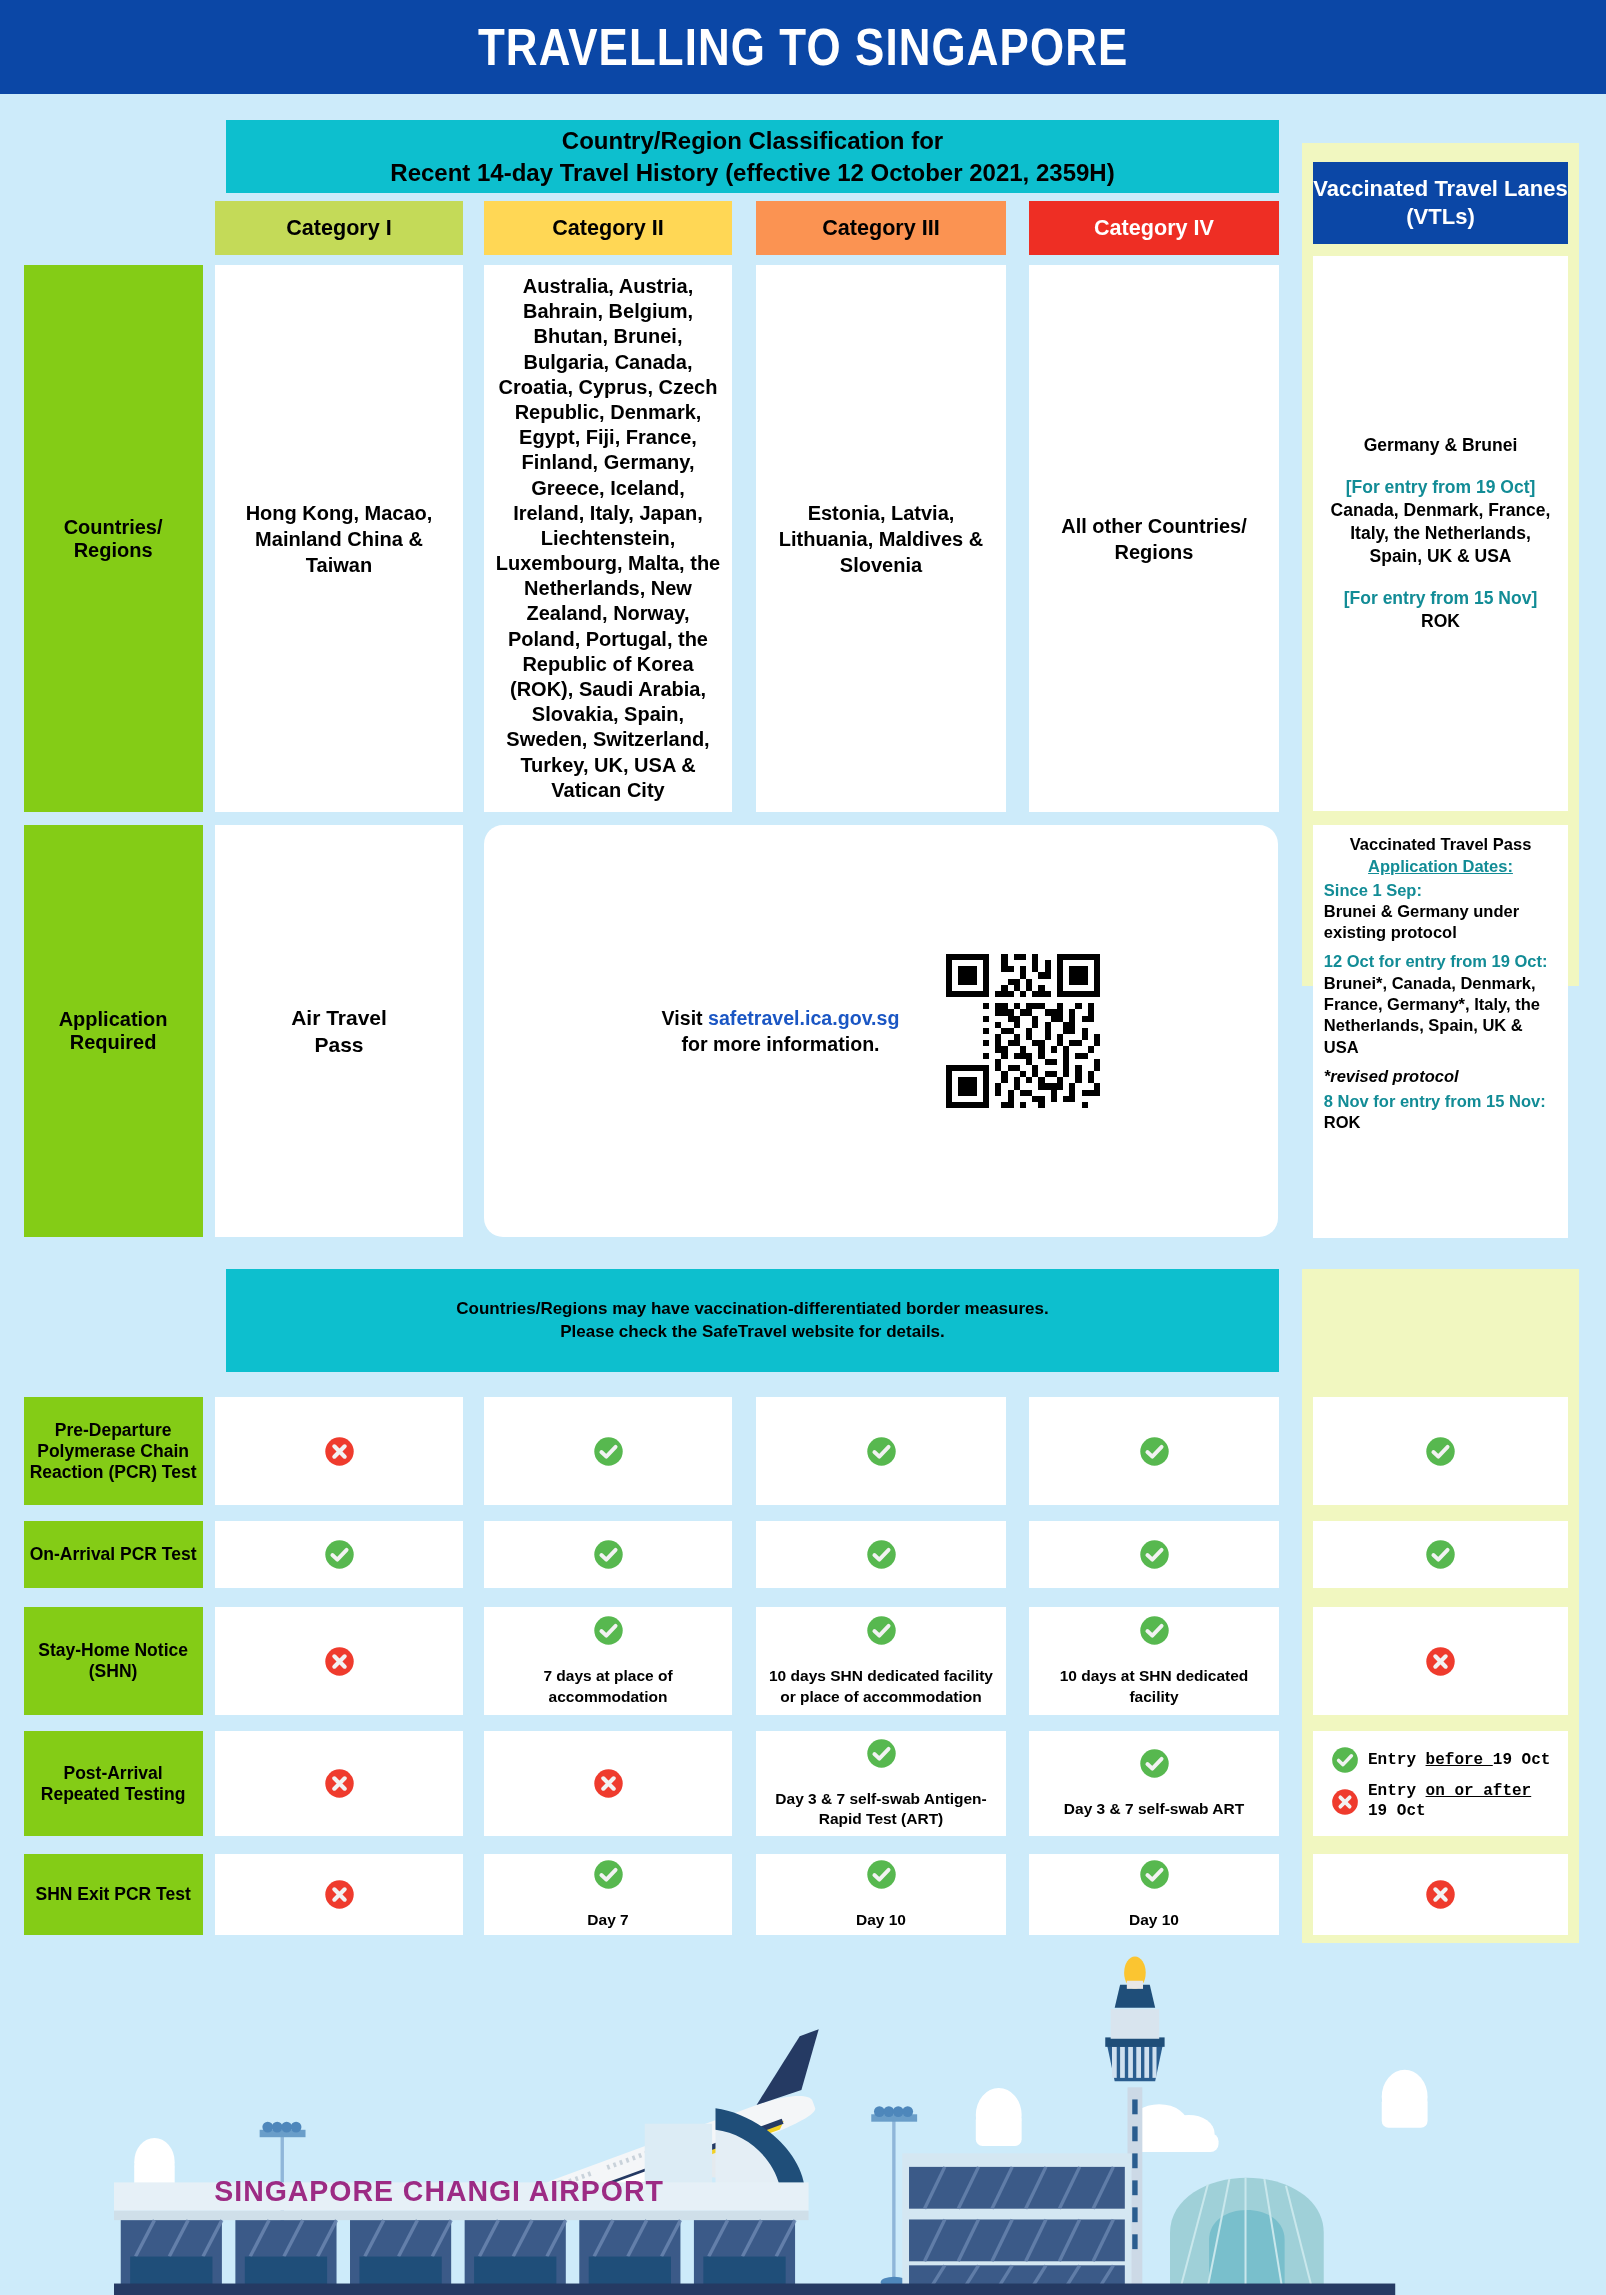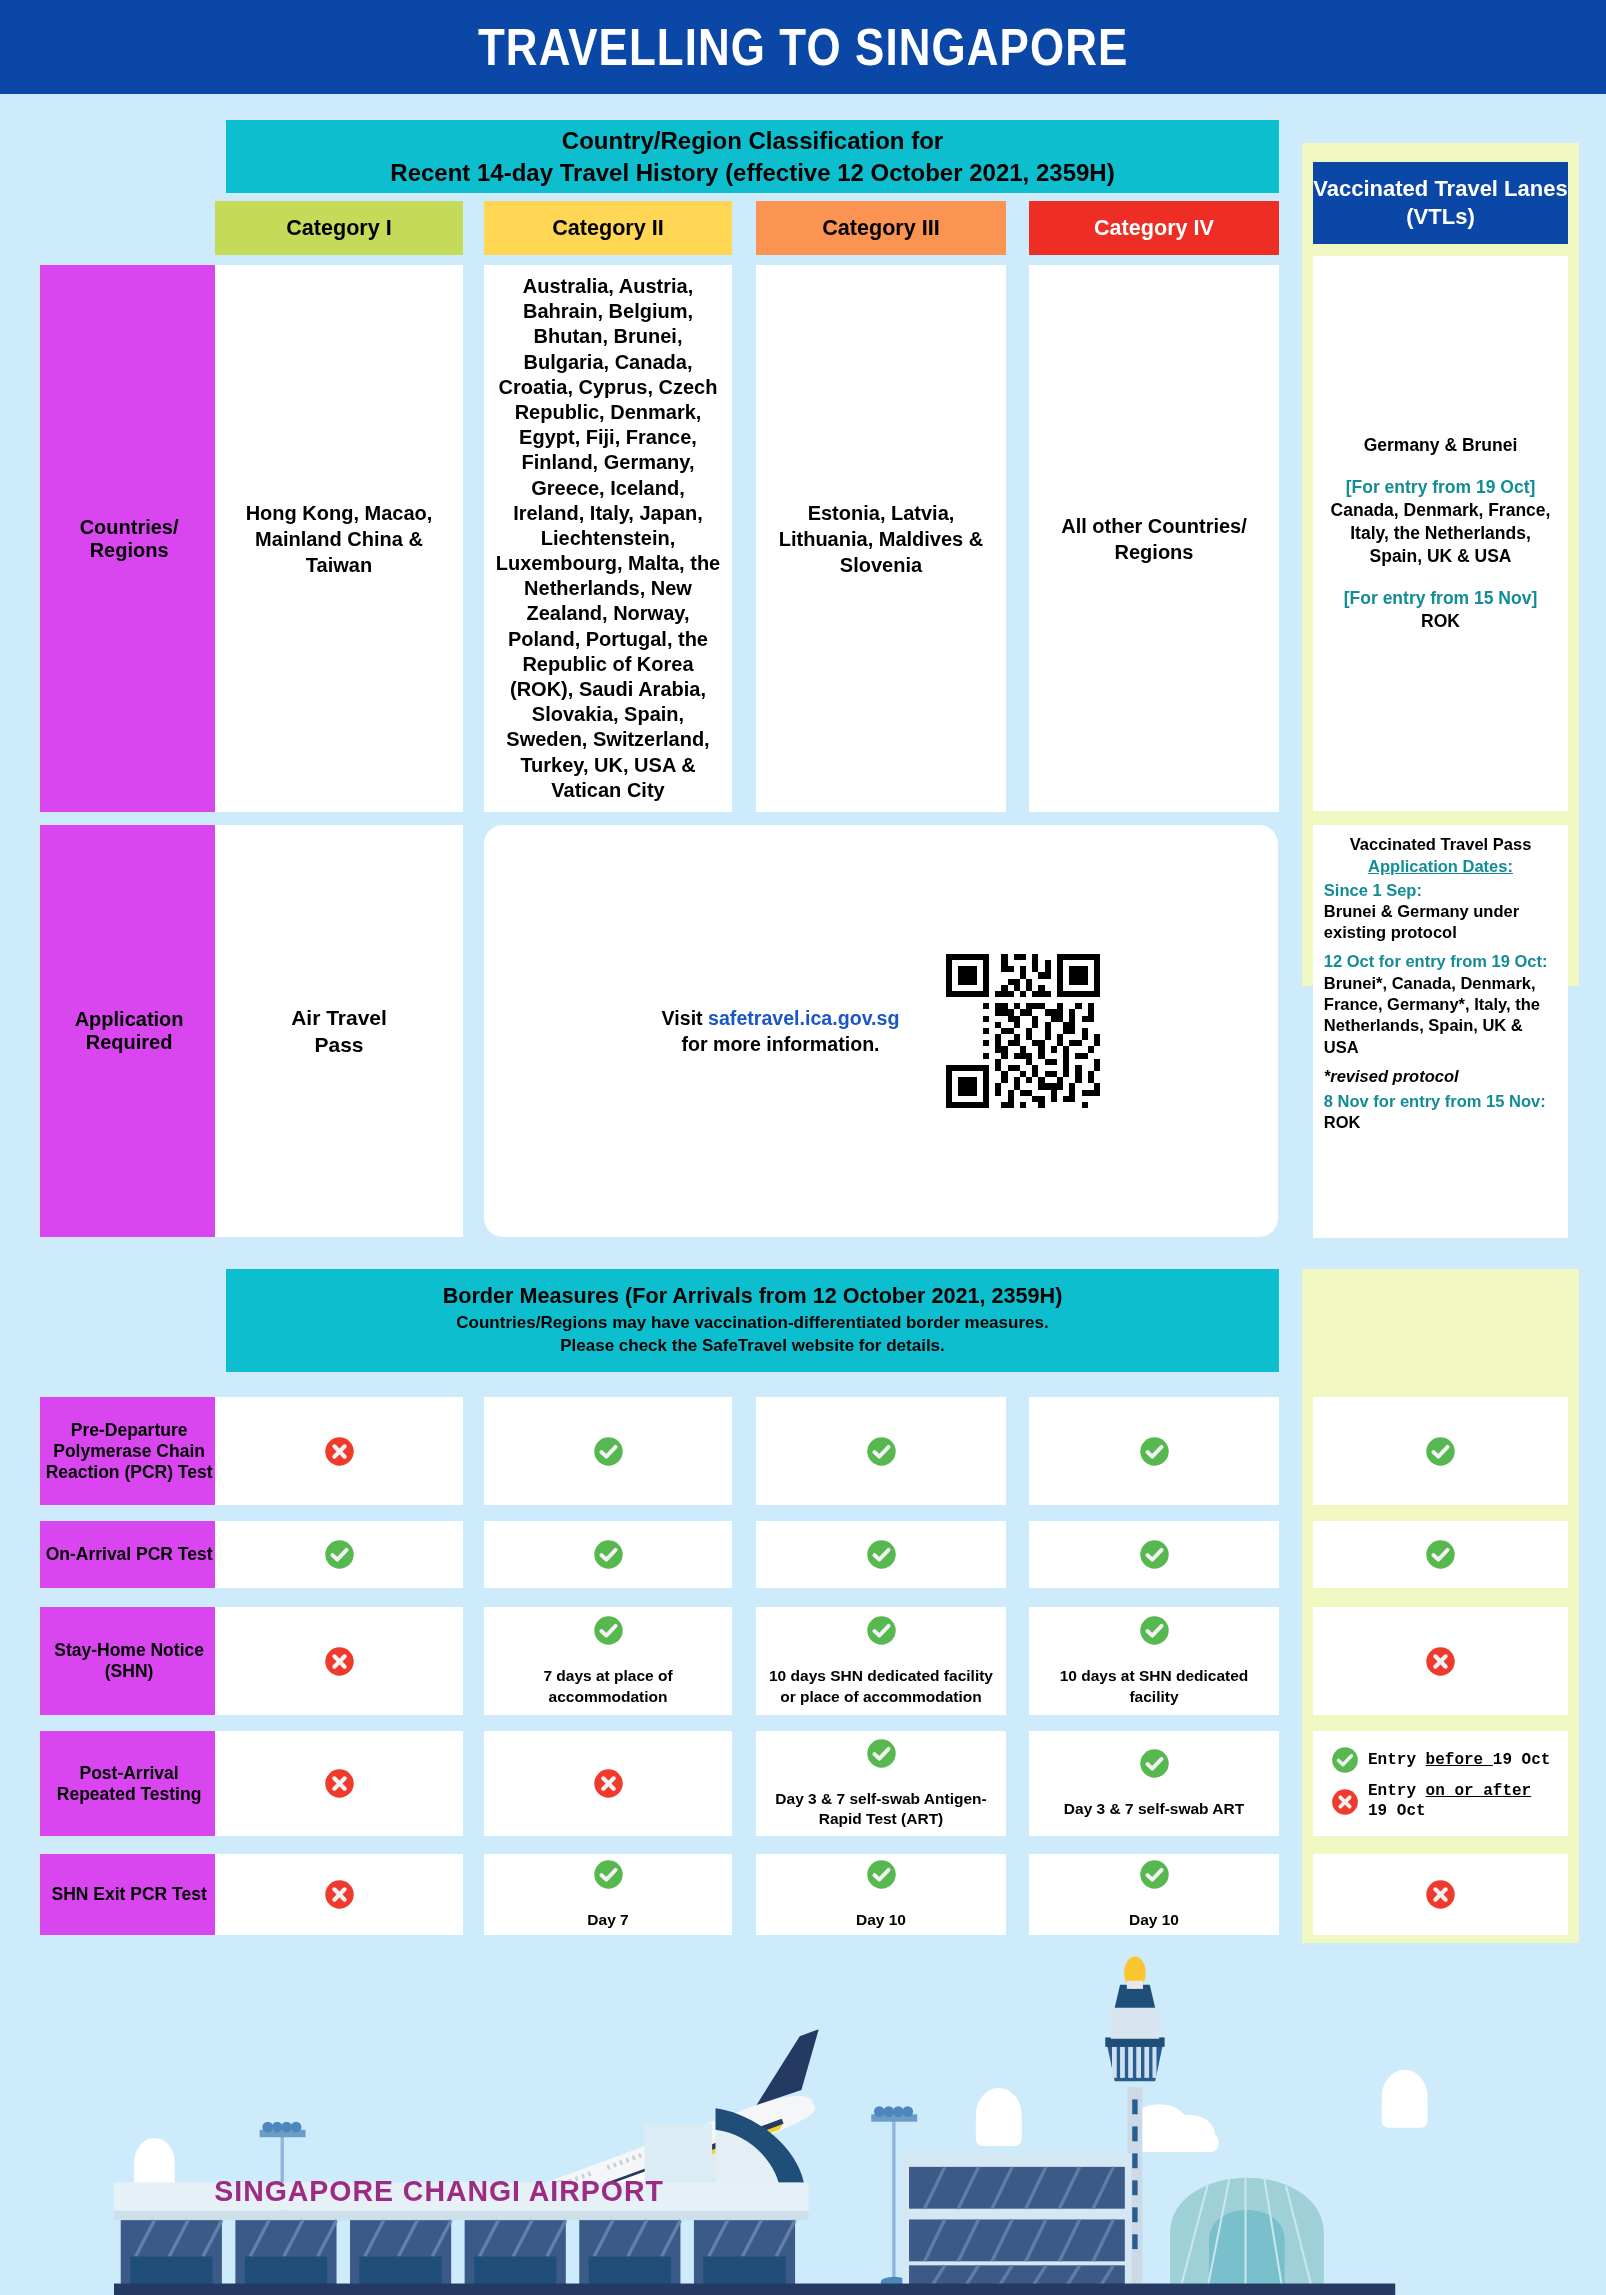--- a/index.html
+++ b/index.html
@@ -24,23 +24,23 @@
     letter-spacing: 1.3px;
     transform: scaleX(0.86);
     font-family: "Liberation Sans", sans-serif;
   }
 
   
   
   .cell { position: absolute; background: #ffffff; }
   .teal-head { position:absolute; background:#0dbfce; }
   .rowlabel {
-    position: absolute; background: #d946ef;
+    position: absolute; background: #84cc16;
     display:flex; align-items:center; justify-content:center; text-align:center;
-    font-weight: bold; color:#000; padding: 2.7px; margin-left: 16px;
+    font-weight: bold; color:#000; padding: 2.7px;
   }
 
   
   #class-header {
     left: 226px; top: 120px; width: 1053px; height: 73px;
     display:flex; flex-direction:column; align-items:center; justify-content:center;
     text-align:left; font-weight:bold; font-size:24px; color:#000; line-height:1.30;
   }
 
   
@@ -294,21 +294,20 @@
   <div style="text-align:center">Vaccinated Travel Pass</div>
   <div style="text-align:center;color:#128c96;text-decoration:underline">Application Dates:</div>
   <div style="margin-top:2.7px"><span style="color:#128c96">Since 1 Sep:</span></div>
   <div>Brunei &amp; Germany under existing protocol</div>
   <div style="margin-top:8px"><span style="color:#128c96">12 Oct for entry from 19 Oct:</span> <span>Brunei*, Canada, Denmark, France, Germany*, Italy, the Netherlands, Spain, UK &amp; USA</span></div>
   <div style="margin-top:8px;font-style:italic">*revised protocol</div>
   <div style="margin-top:4px"><span style="color:#128c96">8 Nov for entry from 15 Nov:</span> <span>ROK</span></div>
 </div>
 
 <div id="bm-banner" class="teal-head">
-  <div class="l1">Border Measures (For Arrivals from 12 October 2021, 2359H)</div>
   <div class="l2">Countries/Regions may have vaccination-differentiated border measures.</div>
   <div class="l3">Please check the SafeTravel website for details.</div>
 </div>
 
 <div class="rowlabel" style="left:23.6px;top:1397px;width:179px;height:108px;font-size:17.5px">Pre-Departure Polymerase Chain Reaction (PCR) Test</div>
 <div class="cell m-cell" style="left:215px;top:1397px;width:248px;height:108px">
   <svg class="ic" viewBox="0 0 24 24">
       <circle cx="12" cy="12" r="11" fill="#ef3b2d"></circle>
       <path d="M8 8 L16 16 M16 8 L8 16" stroke="#f2f2f2" stroke-width="3.2" stroke-linecap="round"></path>
     </svg>

